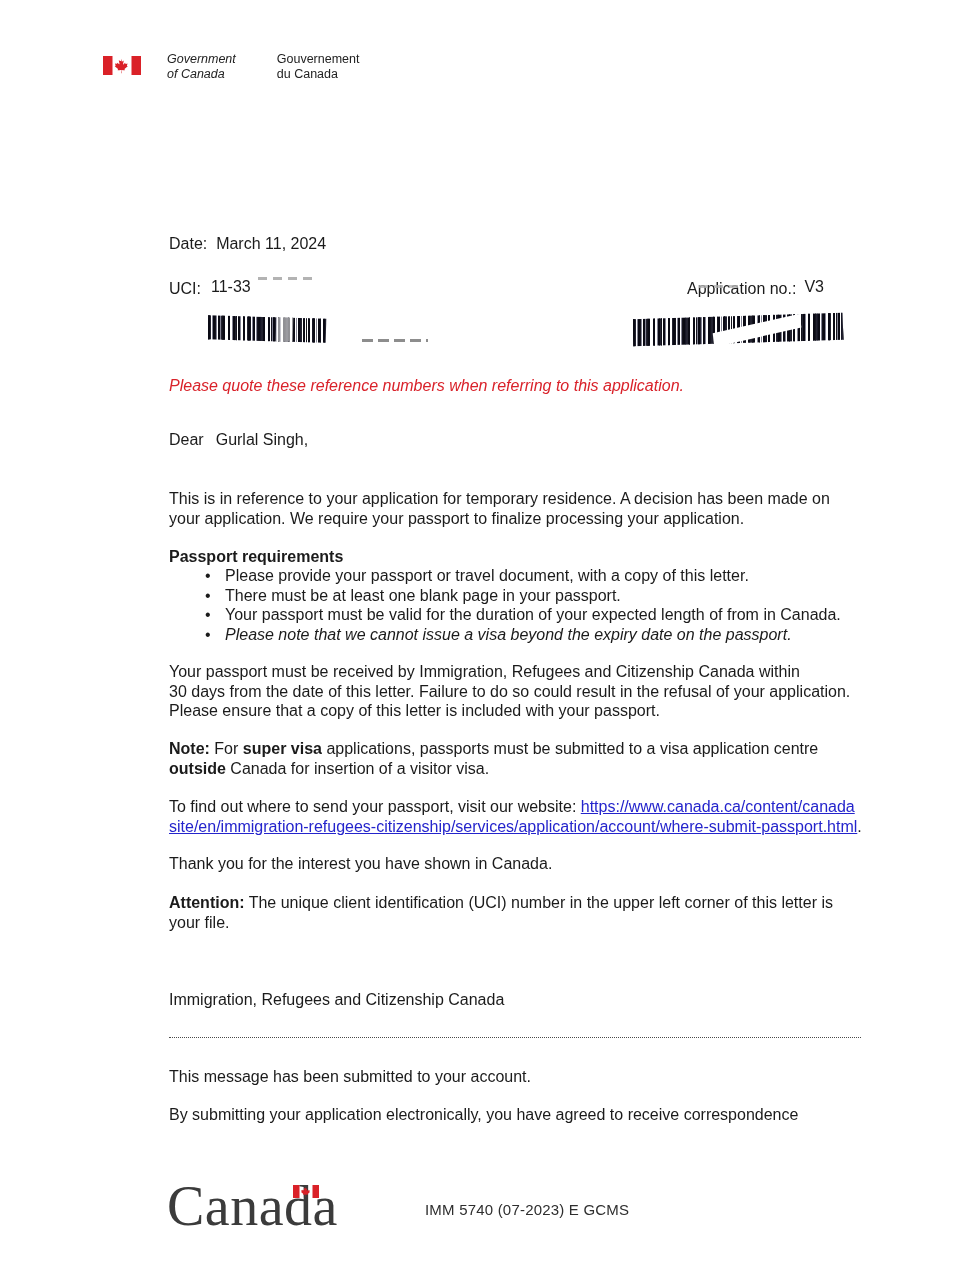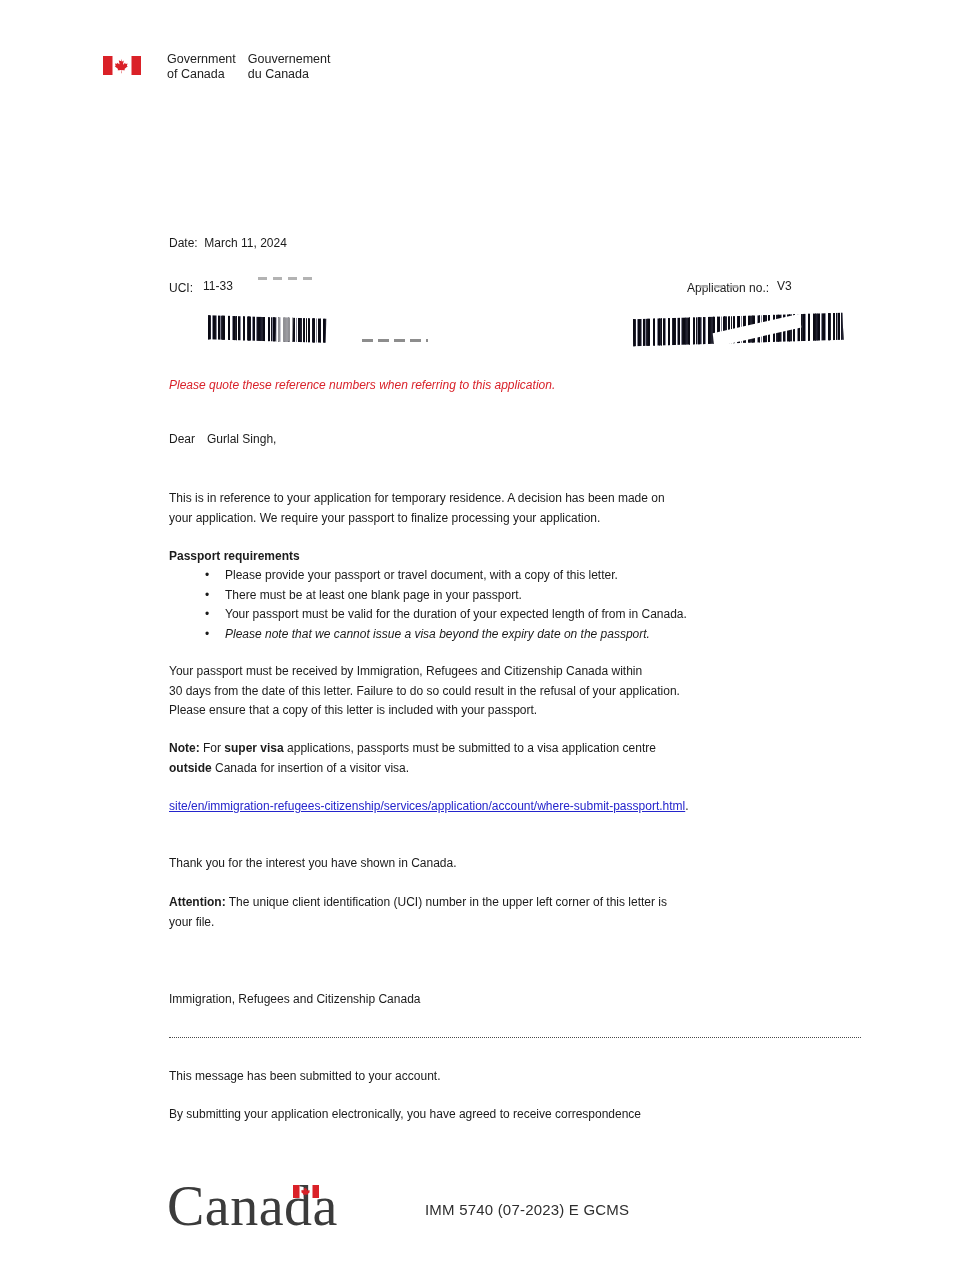--- a/index.html
+++ b/index.html
@@ -1,28 +1,28 @@
 <!DOCTYPE html>
 <html><head>
 <meta charset="utf-8">
 <style>
   html,body{margin:0;padding:0;background:#ffffff;}
   #page{position:relative;width:977px;height:1271px;background:#ffffff;overflow:hidden;
         font-family:"Liberation Sans","DejaVu Sans",sans-serif;color:#1b1b1b;}
 
-  .blk{position:absolute;left:169px;width:720px;font-size:12px;line-height:19.5px;color:#1b1b1b;}
+  .blk{position:absolute;left:169px;width:720px;font-size:16px;line-height:19.5px;color:#1b1b1b;}
   .line{display:block;white-space:nowrap;}
   .b{font-weight:bold;}
   .i{font-style:italic;}
 
   
   #fip{position:absolute;left:103px;top:52px;display:flex;align-items:flex-start;}
   #fip-flag{width:38px;height:23px;margin-top:2px;}
-  .fip-col{font-size:12.5px;line-height:15px;color:#222;margin-left:12px;white-space:nowrap;}
-  .fip-col:first-of-type{margin-left:26px;}
+  .fip-col{font-size:12.5px;line-height:15px;color:#222;margin-left:41px;white-space:nowrap;}
+  .fip-col:first-of-type{margin-left:26px;font-style:italic;}
 
   
   #date-row{top:234px;}
   #uci-row .value{position:relative;top:-2px;margin-left:10px;}
   #app-group{position:absolute;left:518px;top:0;}
   #app-group .value{position:relative;top:-2px;margin-left:8px;}
 
   
   .barcode{position:absolute;background-image:
       repeating-linear-gradient(90deg,#0a0a14 0 2px,transparent 2px 5px),
@@ -156,20 +156,21 @@
     <span class="line">30 days from the date of this letter. Failure to do so could result in the refusal of your application.</span>
     <span class="line">Please ensure that a copy of this letter is included with your passport.</span>
   </div>
 
   <div class="blk" id="note-para">
     <span class="line"><span class="b">Note:</span><span> For </span><span class="b">super visa</span><span> applications, passports must be submitted to a visa application centre</span></span>
     <span class="line"><span class="b">outside</span><span> Canada for insertion of a visitor visa.</span></span>
   </div>
 
   <div class="blk" id="website">
+    <span class="line"><span>To find out where to send your passport, visit our website: </span><a class="weblink" href="#"><span>https://www.canada.ca/content/canada</span></a></span>
     <span class="line"><a class="weblink" href="#"><span>site/en/immigration-refugees-citizenship/services/application/account/where-submit-passport.html</span></a><span>.</span></span>
   </div>
 
   <div class="blk" id="thanks">
     <span class="line">Thank you for the interest you have shown in Canada.</span>
   </div>
 
   <div class="blk" id="attention">
     <span class="line"><span class="b">Attention:</span><span>  The unique client identification (UCI) number in the upper left corner of this letter is</span></span>
     <span class="line">your file.</span>

